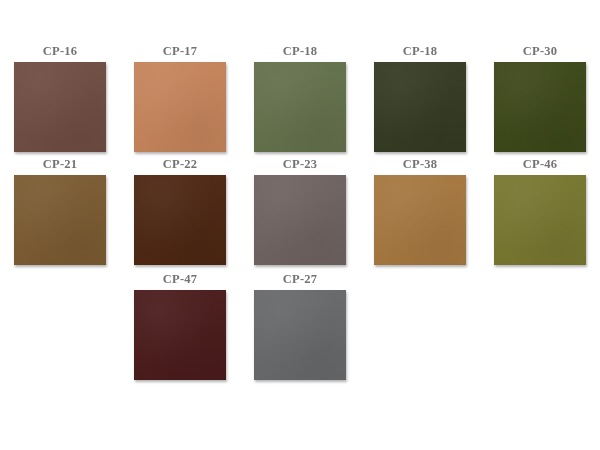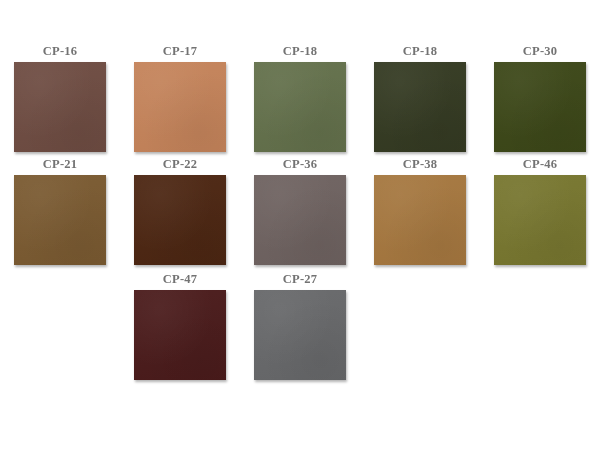--- a/index.html
+++ b/index.html
@@ -109,21 +109,21 @@
   <div class="row row-2">
     <div class="cell">
       <div class="cell-label">CP-21</div>
       <div class="swatch" style="background-color: rgb(122, 90, 49);"></div>
     </div>
     <div class="cell">
       <div class="cell-label">CP-22</div>
       <div class="swatch" style="background-color: rgb(76, 38, 18);"></div>
     </div>
     <div class="cell">
-      <div class="cell-label">CP-36</div>
+      <div class="cell-label">CP-23</div>
       <div class="swatch" style="background-color: rgb(110, 98, 96);"></div>
     </div>
     <div class="cell">
       <div class="cell-label">CP-38</div>
       <div class="swatch" style="background-color: rgb(165, 119, 63);"></div>
     </div>
     <div class="cell">
       <div class="cell-label">CP-46</div>
       <div class="swatch" style="background-color: rgb(119, 118, 47);"></div>
     </div>

